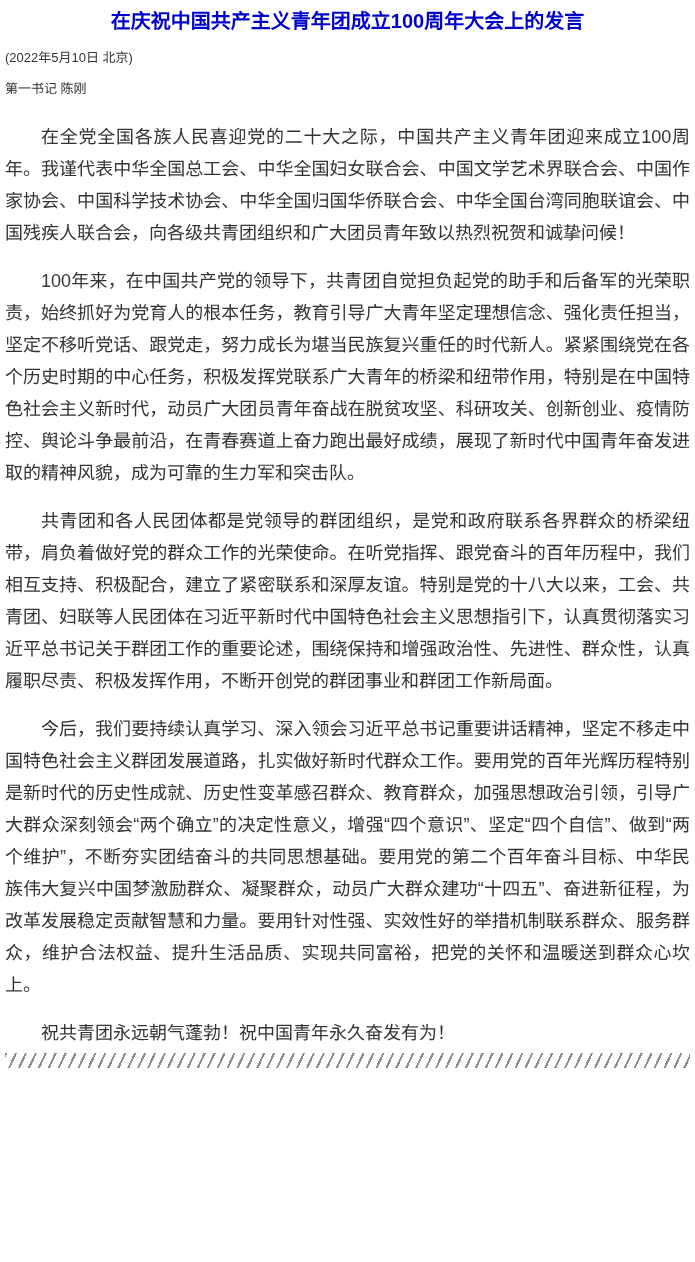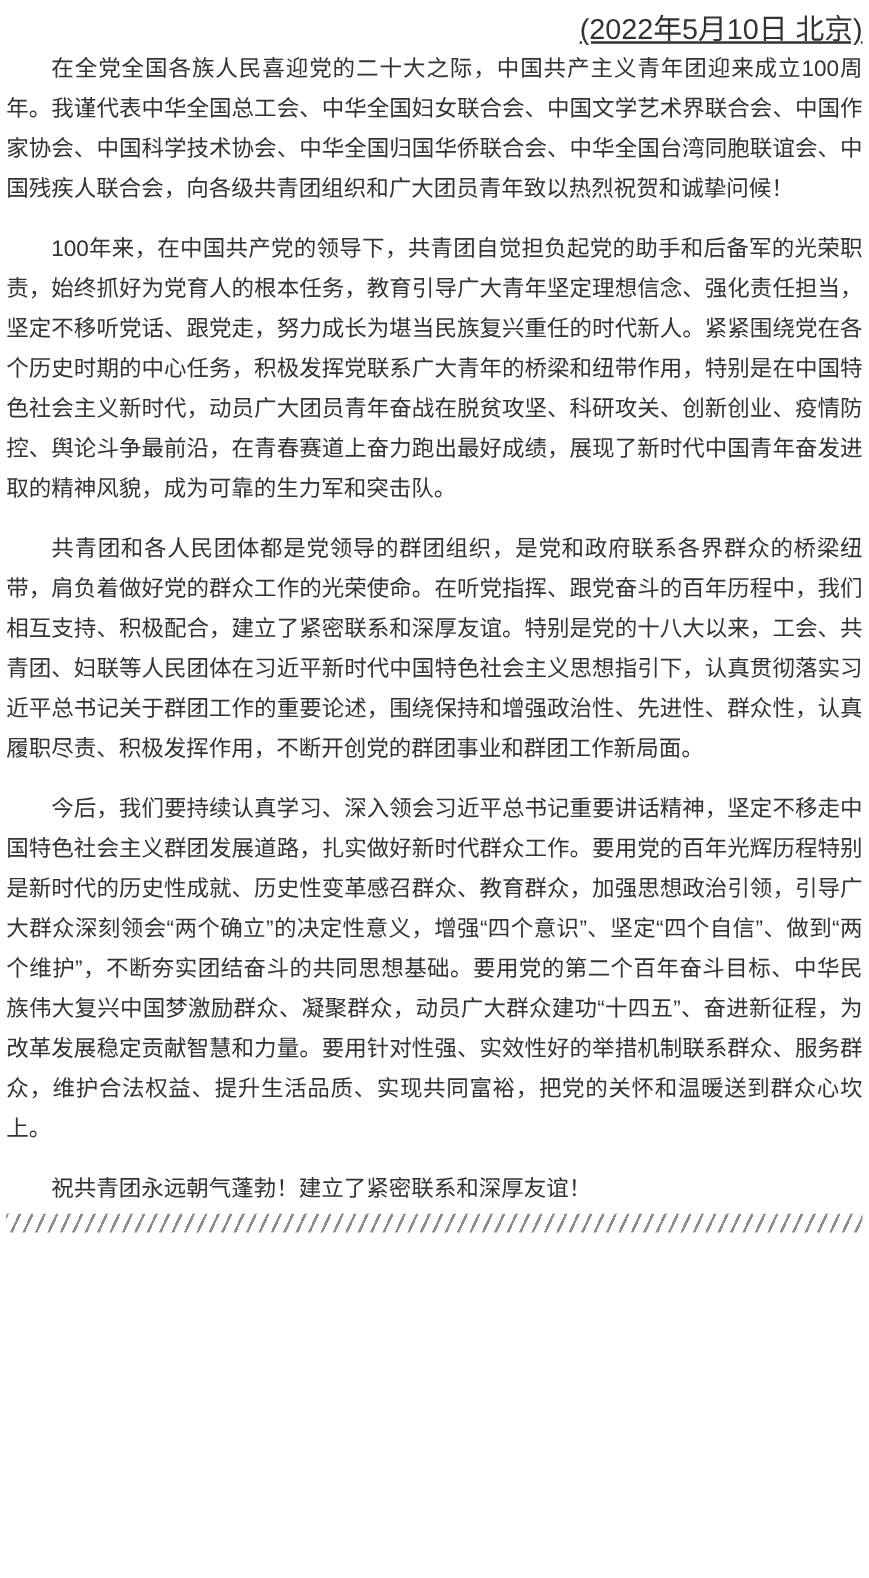--- a/index.html
+++ b/index.html
@@ -18,27 +18,27 @@
   }
   .doc-title {
     margin: 0 0 8px 0;
     font-size: 20px;
     line-height: 26px;
     font-weight: bold;
     text-align: center;
     color: #0000cc;
   }
   .head-line {
-    font-size: 23px;
+    font-size: 13px;
     line-height: 31px;
-    text-align: right;
+    text-align: left;
     color: #333333;
-    text-decoration: underline;
   }
   .article {
+    margin-top: 17px;
   }
   .para {
     margin: 0 0 16px 0;
     font-size: 18px;
     line-height: 32px;
     text-align: justify;
     text-indent: 2em;
     color: #333333;
     word-break: break-all;
   }
@@ -55,28 +55,30 @@
       #ffffff 2px,
       #ffffff 9px
     );
   }
 </style>
 </head>
 <body>
 
 <div class="page">
 
+  <h1 class="doc-title">在庆祝中国共产主义青年团成立100周年大会上的发言</h1>
 
   <div class="head-line">(2022年5月10日 北京)</div>
 
 
+  <div class="head-line">第一书记 陈刚</div>
 
   <div class="article">
     <p class="para">在全党全国各族人民喜迎党的二十大之际，中国共产主义青年团迎来成立100周年。我谨代表中华全国总工会、中华全国妇女联合会、中国文学艺术界联合会、中国作家协会、中国科学技术协会、中华全国归国华侨联合会、中华全国台湾同胞联谊会、中国残疾人联合会，向各级共青团组织和广大团员青年致以热烈祝贺和诚挚问候！</p>
     <p class="para">100年来，在中国共产党的领导下，共青团自觉担负起党的助手和后备军的光荣职责，始终抓好为党育人的根本任务，教育引导广大青年坚定理想信念、强化责任担当，坚定不移听党话、跟党走，努力成长为堪当民族复兴重任的时代新人。紧紧围绕党在各个历史时期的中心任务，积极发挥党联系广大青年的桥梁和纽带作用，特别是在中国特色社会主义新时代，动员广大团员青年奋战在脱贫攻坚、科研攻关、创新创业、疫情防控、舆论斗争最前沿，在青春赛道上奋力跑出最好成绩，展现了新时代中国青年奋发进取的精神风貌，成为可靠的生力军和突击队。</p>
     <p class="para">共青团和各人民团体都是党领导的群团组织，是党和政府联系各界群众的桥梁纽带，肩负着做好党的群众工作的光荣使命。在听党指挥、跟党奋斗的百年历程中，我们相互支持、积极配合，建立了紧密联系和深厚友谊。特别是党的十八大以来，工会、共青团、妇联等人民团体在习近平新时代中国特色社会主义思想指引下，认真贯彻落实习近平总书记关于群团工作的重要论述，围绕保持和增强政治性、先进性、群众性，认真履职尽责、积极发挥作用，不断开创党的群团事业和群团工作新局面。</p>
     <p class="para">今后，我们要持续认真学习、深入领会习近平总书记重要讲话精神，坚定不移走中国特色社会主义群团发展道路，扎实做好新时代群众工作。要用党的百年光辉历程特别是新时代的历史性成就、历史性变革感召群众、教育群众，加强思想政治引领，引导广大群众深刻领会“两个确立”的决定性意义，增强“四个意识”、坚定“四个自信”、做到“两个维护”，不断夯实团结奋斗的共同思想基础。要用党的第二个百年奋斗目标、中华民族伟大复兴中国梦激励群众、凝聚群众，动员广大群众建功“十四五”、奋进新征程，为改革发展稳定贡献智慧和力量。要用针对性强、实效性好的举措机制联系群众、服务群众，维护合法权益、提升生活品质、实现共同富裕，把党的关怀和温暖送到群众心坎上。</p>
-    <p class="para closing">祝共青团永远朝气蓬勃！建立了紧密联系和深厚友谊！</p>
+    <p class="para closing">祝共青团永远朝气蓬勃！祝中国青年永久奋发有为！</p>
   </div>
 
   <div class="hatch-divider"></div>
 
 </div>
 
 </body></html>

